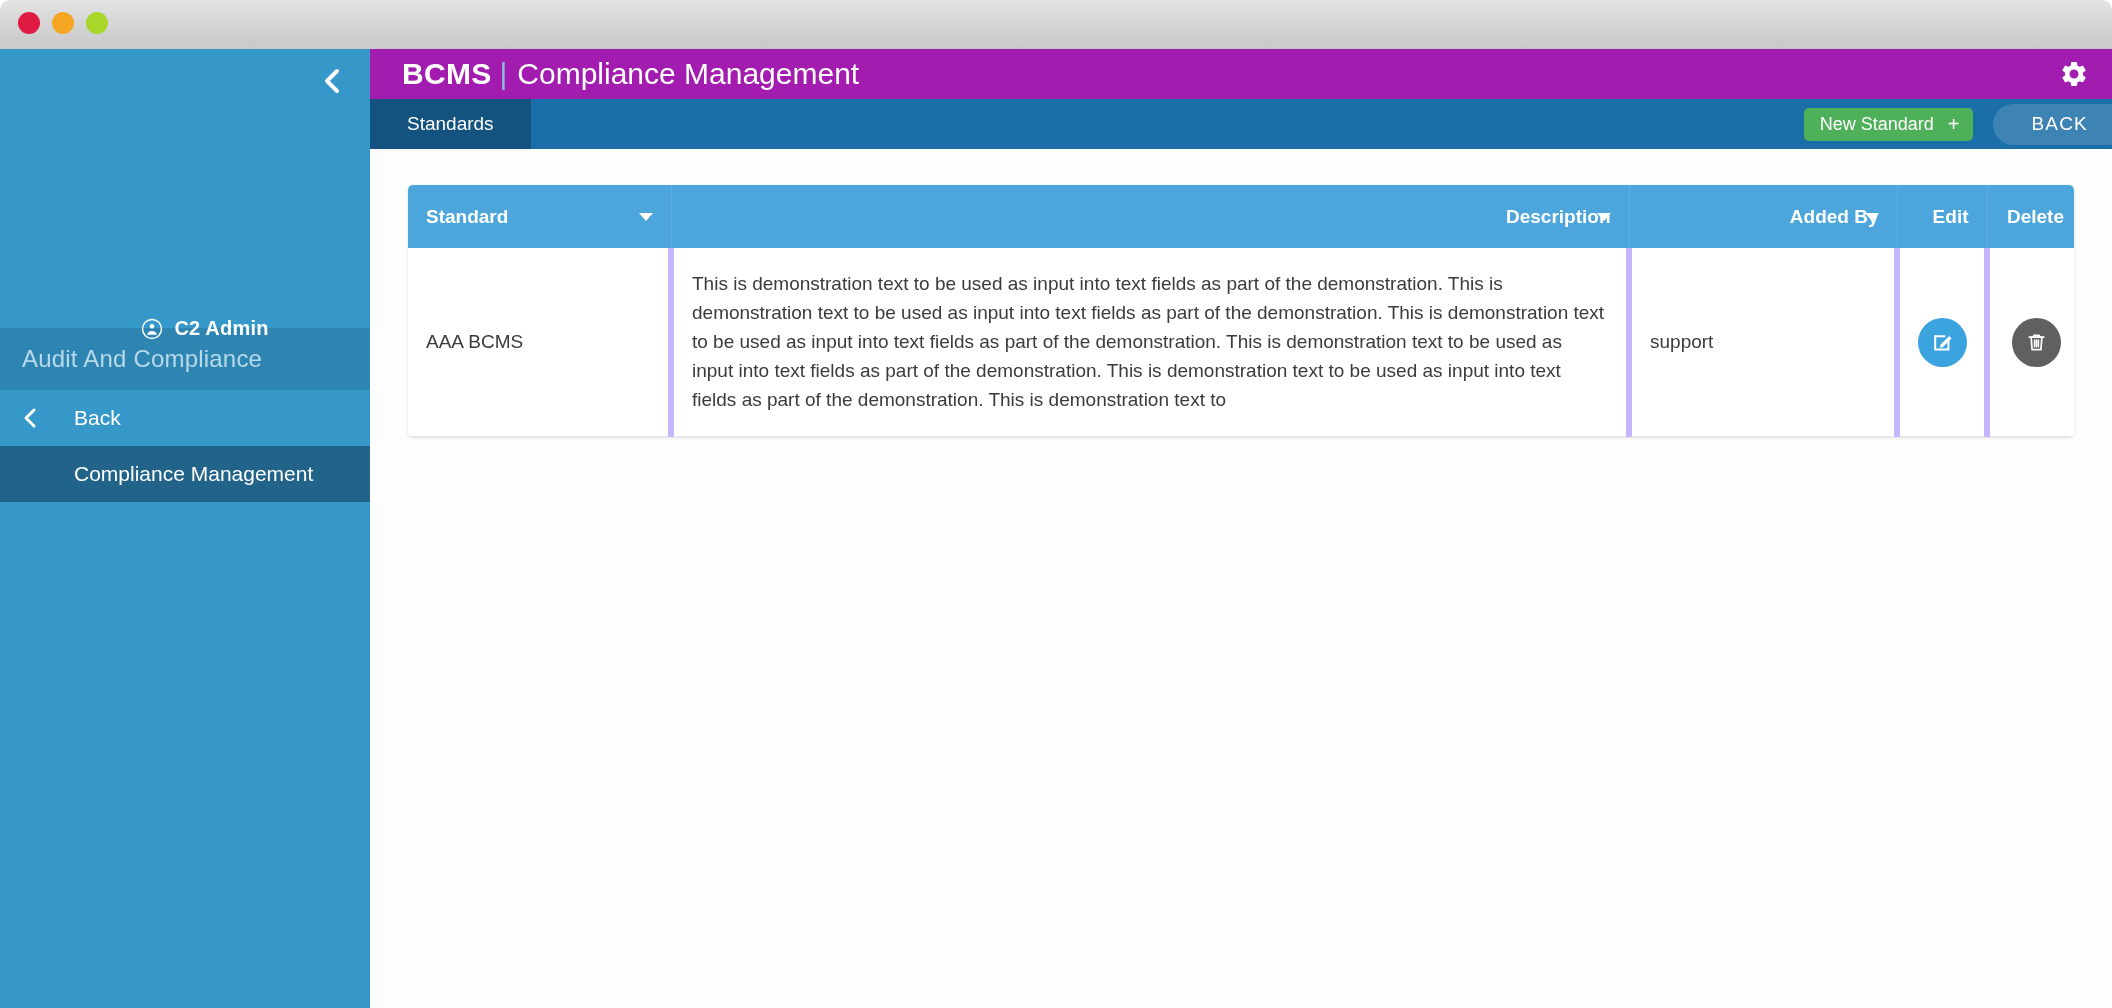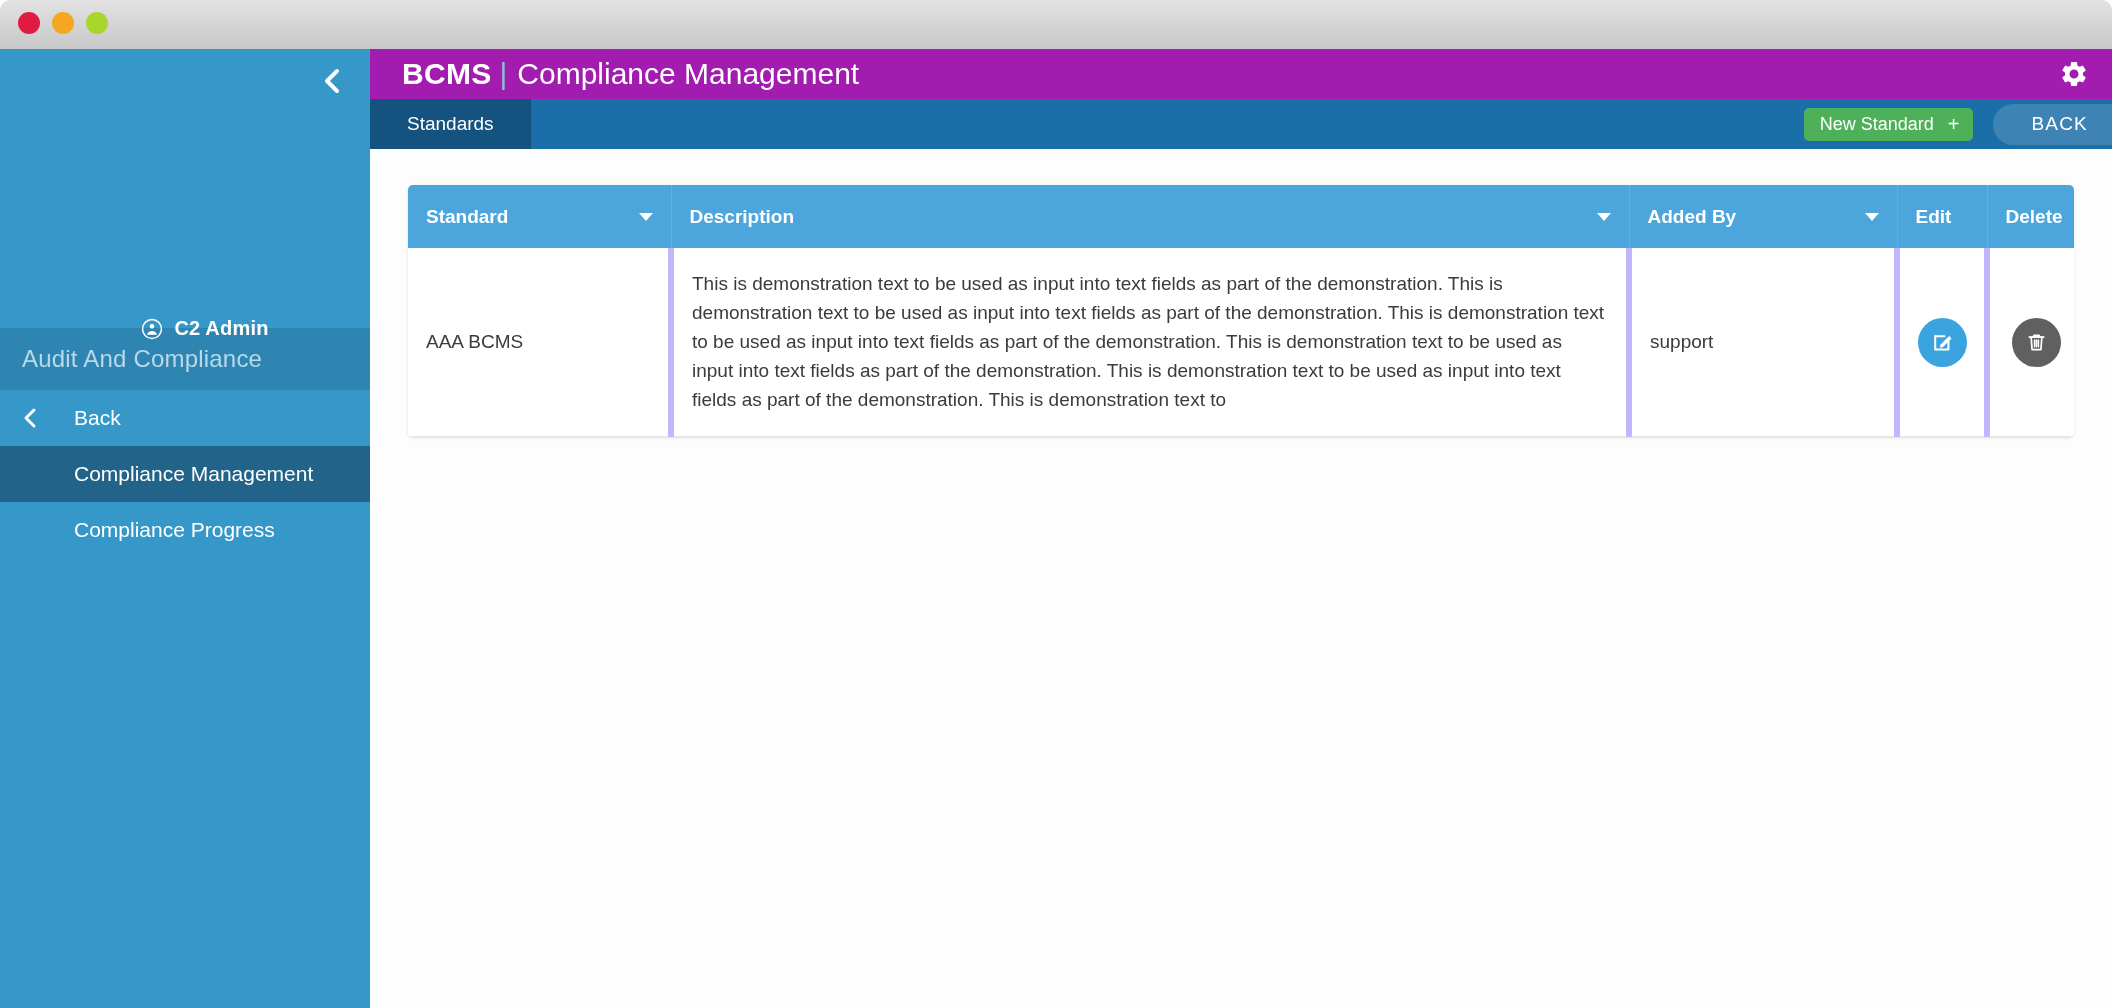--- a/index.html
+++ b/index.html
@@ -269,21 +269,21 @@
     height: 63px;
     padding: 0 18px;
     border-right: 1px solid #5fb0e0;
     position: relative;
     vertical-align: middle;
   }
   #data-table thead th:last-child { border-right: none; }
   th .th-inner {
     display: flex;
     align-items: center;
-    justify-content: flex-start;
+    justify-content: flex-end;
     position: relative;
     width: 100%;
   }
   th.col-standard .th-inner { justify-content: flex-start; }
   th .caret {
     position: absolute;
     right: 0;
     width: 0; height: 0;
     border-left: 7px solid transparent;
     border-right: 7px solid transparent;
@@ -369,24 +369,20 @@
       </span>
       <span>Back</span>
     </div>
 
 
     <div class="nav-item active">
       <span class="nav-indent"></span>
       <span>Compliance Management</span>
     </div>
 
-    <div class="nav-item">
-      <span class="nav-indent"></span>
-      <span>Compliance Progress</span>
-    </div>
   </div>
 
   <div id="main">
 
     <div id="app-header">
       <div id="app-title"><span class="strong">BCMS</span><span class="divider">|</span><span class="light-part">Compliance Management</span></div>
 
       <div id="gear-btn">
         <svg width="30" height="30" viewBox="0 0 24 24">
           <path fill="#ffffff" d="M19.14 12.94a7.07 7.07 0 0 0 .06-.94 7.07 7.07 0 0 0-.06-.94l2.03-1.58a.48.48 0 0 0 .12-.61l-1.92-3.32a.48.48 0 0 0-.59-.22l-2.39.96a7.02 7.02 0 0 0-1.62-.94l-.36-2.54a.47.47 0 0 0-.47-.41h-3.84a.47.47 0 0 0-.47.41l-.36 2.54c-.59.24-1.13.56-1.62.94l-2.39-.96a.48.48 0 0 0-.59.22L2.75 8.87a.48.48 0 0 0 .12.61l2.03 1.58a7.3 7.3 0 0 0 0 1.88l-2.03 1.58a.48.48 0 0 0-.12.61l1.92 3.32c.12.22.38.3.59.22l2.39-.96c.49.38 1.03.7 1.62.94l.36 2.54c.4.24.24.41.47.41h3.84c.24 0 .44-.17.47-.41l.36-2.54c.59-.24 1.13-.56 1.62-.94l2.39.96c.22.08.47 0 .59-.22l1.92-3.32a.48.48 0 0 0-.12-.61zM12 15.6A3.6 3.6 0 1 1 15.6 12 3.6 3.6 0 0 1 12 15.6z"></path>

